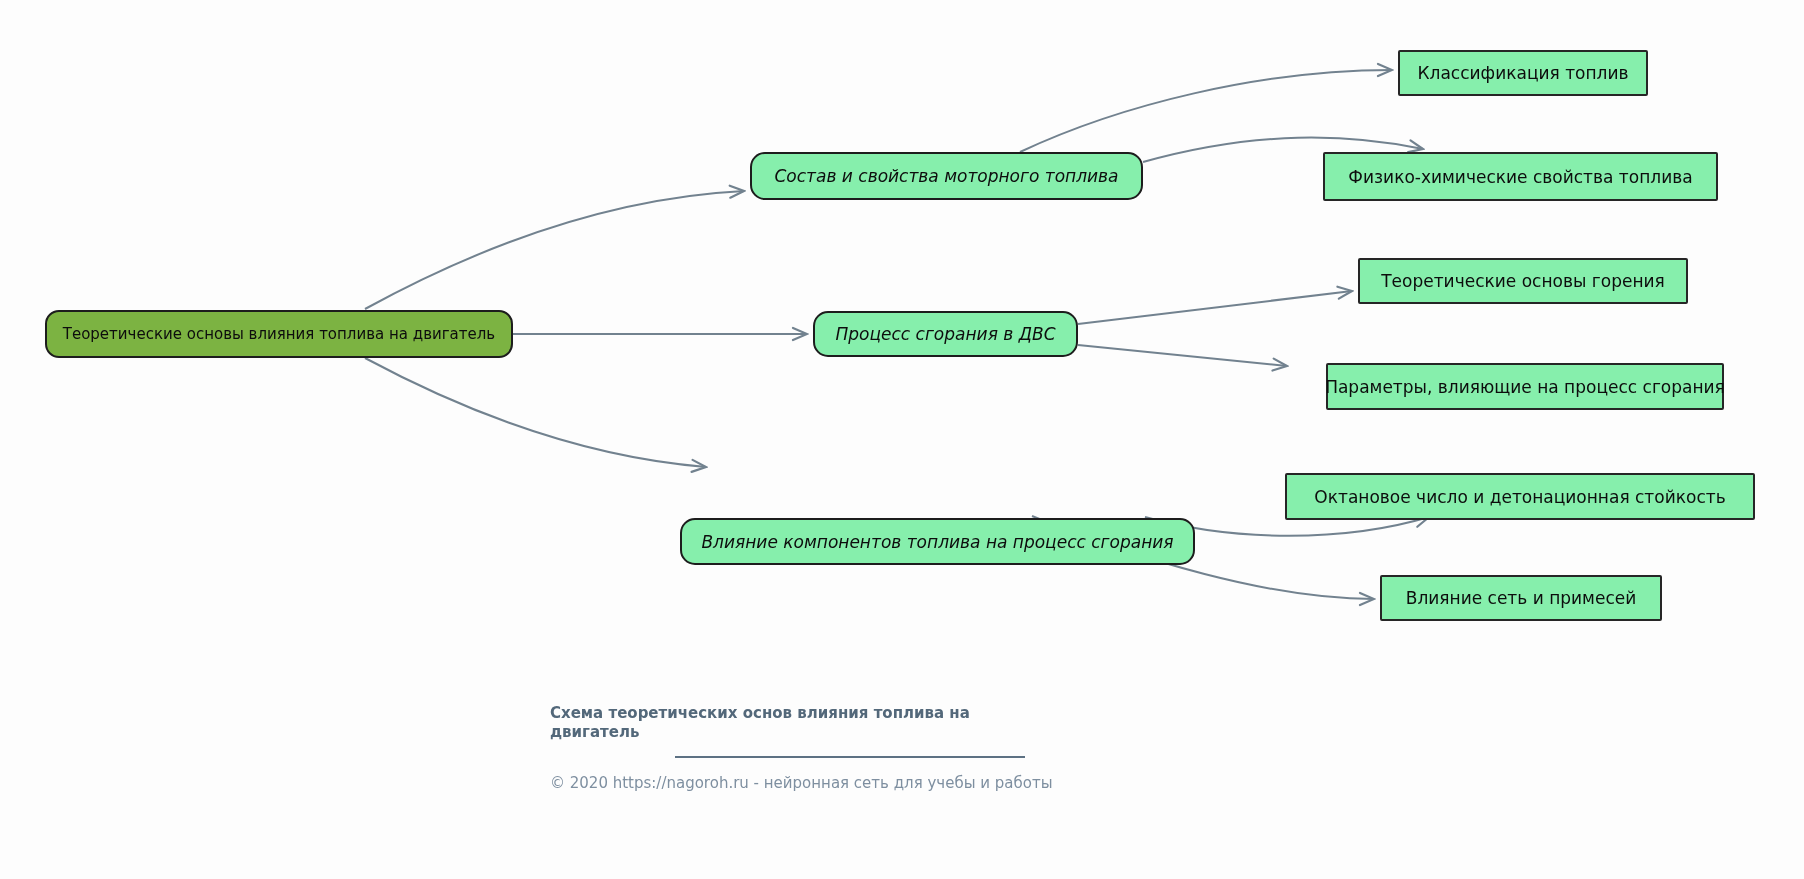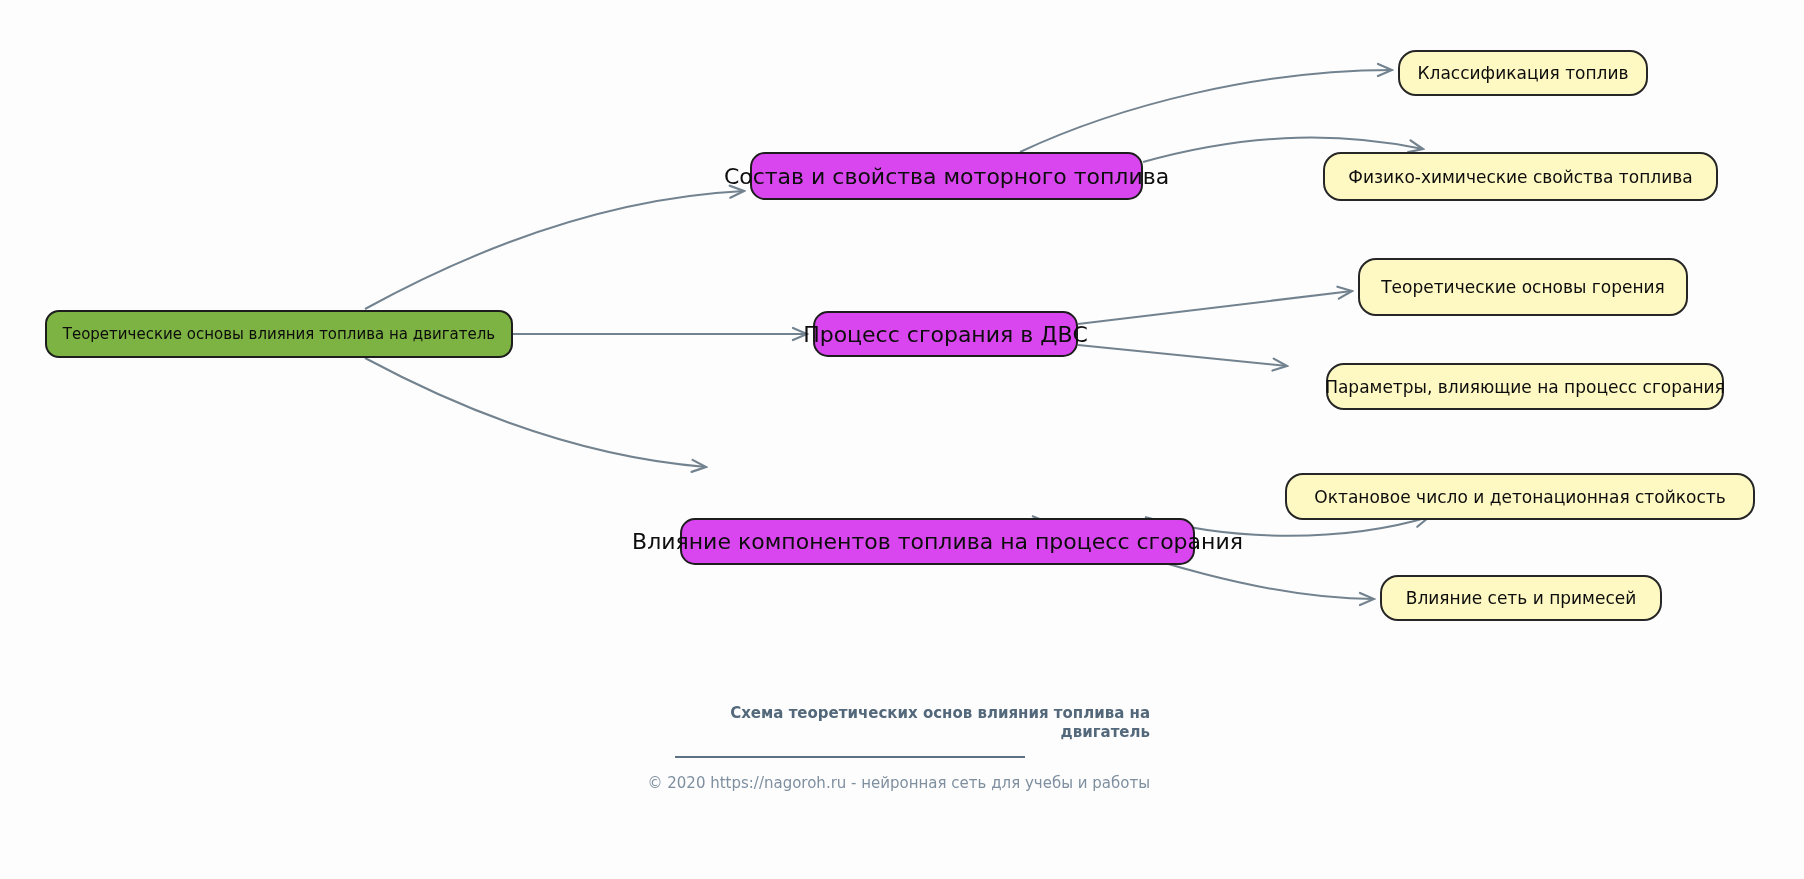--- a/index.html
+++ b/index.html
@@ -34,36 +34,37 @@
     color: #0d0d0d;
     white-space: nowrap;
     text-align: center;
   }
   .node-root {
     background: #7cb342;
     border-radius: 14px;
     font-size: 15px;
   }
   .node-branch {
-    background: #d946ef;
+    background: #86efac;
     border-radius: 15px;
-    font-size: 22px;
+    font-size: 17px;
+    font-style: italic;
   }
   .node-leaf {
-    background: #fef9c3;
-    border-radius: 18px;
+    background: #86efac;
+    border-radius: 2px;
     border-color: #262626;
     font-size: 17px;
   }
   .caption {
     position: absolute;
     left: 550px;
     top: 704px;
     width: 600px;
-    text-align: right;
+    text-align: left;
   }
   .caption-title {
     color: #53687a;
     font-weight: bold;
     font-size: 15px;
     line-height: 19px;
   }
   .caption-divider {
     width: 350px;
     margin: 14px auto 0 auto;
@@ -115,21 +116,21 @@
   </div>
 
   <div class="node node-leaf" style="left:1398px; top:50px; width:250px; height:46px;">
     <span>Классификация топлив</span>
   </div>
 
   <div class="node node-leaf" style="left:1323px; top:152px; width:395px; height:49px;">
     <span>Физико-химические свойства топлива</span>
   </div>
 
-  <div class="node node-leaf" style="left:1358px; top:258px; width:330px; height:58px;">
+  <div class="node node-leaf" style="left:1358px; top:258px; width:330px; height:46px;">
     <span>Теоретические основы горения</span>
   </div>
 
   <div class="node node-leaf" style="left:1293px; top:363px; width:398px; height:47px;margin-left:33px;">
     <span>Параметры, влияющие на процесс сгорания</span>
   </div>
 
   <div class="node node-leaf" style="left:1285px; top:473px; width:470px; height:47px;">
     <span>Октановое число и детонационная стойкость</span>
   </div>

